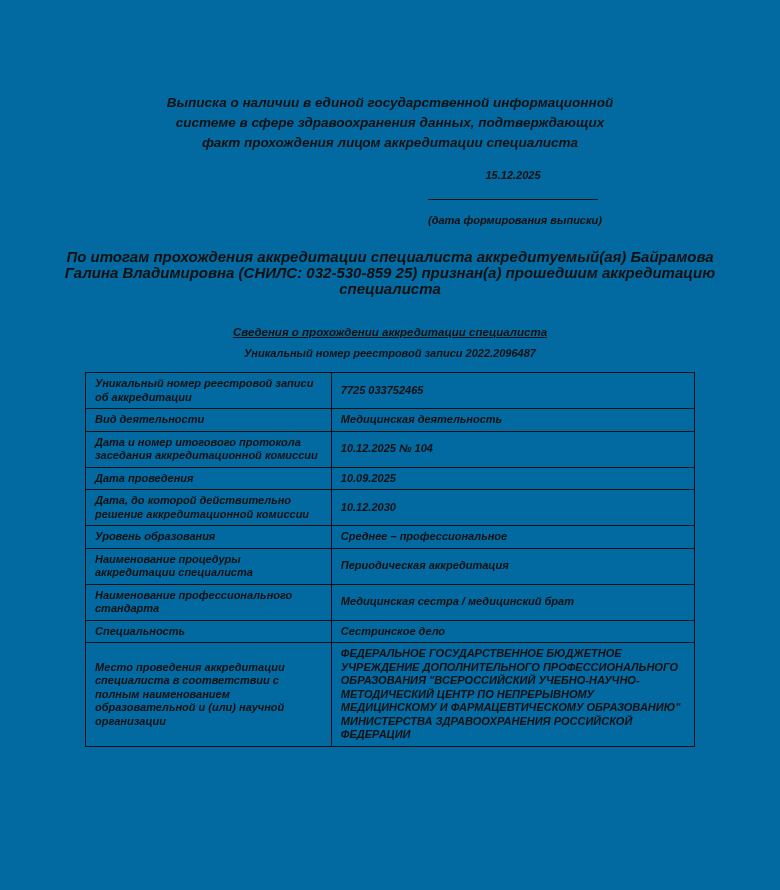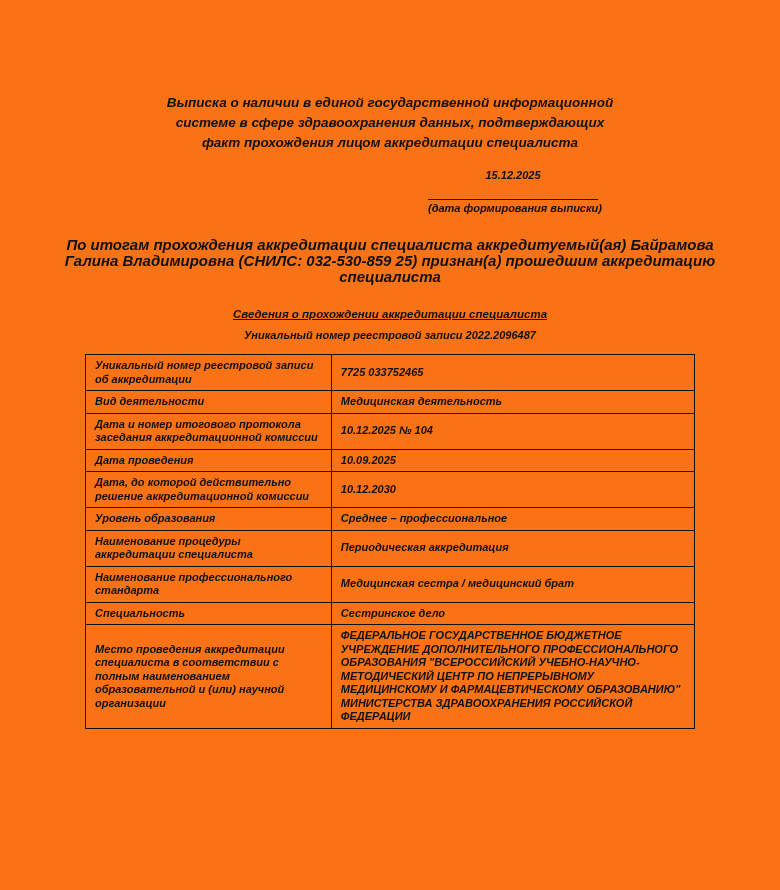--- a/index.html
+++ b/index.html
@@ -10,21 +10,21 @@
   body {
     width: 780px;
     height: 890px;
     font-family: "Liberation Sans", sans-serif;
     color: #111111;
   }
   .page {
     position: relative;
     width: 780px;
     height: 890px;
-    background: #f97316;
+    background: #0369a1;
     overflow: hidden;
   }
   .doc-title {
     margin: 93px auto 0 auto;
     width: 455px;
     text-align: center;
     font-weight: bold;
     font-style: italic;
     font-size: 13.5px;
     line-height: 20px;
@@ -38,34 +38,34 @@
     font-size: 11px;
   }
   .date-value {
     display: block;
     padding-bottom: 18px;
     border-bottom: 1.8px solid #111111;
     text-align: center;
   }
   .date-caption {
     display: block;
-    margin-top: 2px;
+    margin-top: 14px;
     white-space: nowrap;
   }
   .intro {
     margin: 23px auto 0 auto;
     width: 668px;
     text-align: center;
     font-weight: bold;
     font-style: italic;
     font-size: 15px;
     line-height: 16px;
   }
   .section-heading {
-    margin-top: 23px;
+    margin-top: 29px;
     text-align: center;
     font-weight: bold;
     font-style: italic;
     font-size: 11.5px;
     text-decoration: underline;
   }
   .registry-heading {
     margin-top: 9px;
     text-align: center;
     font-weight: bold;

